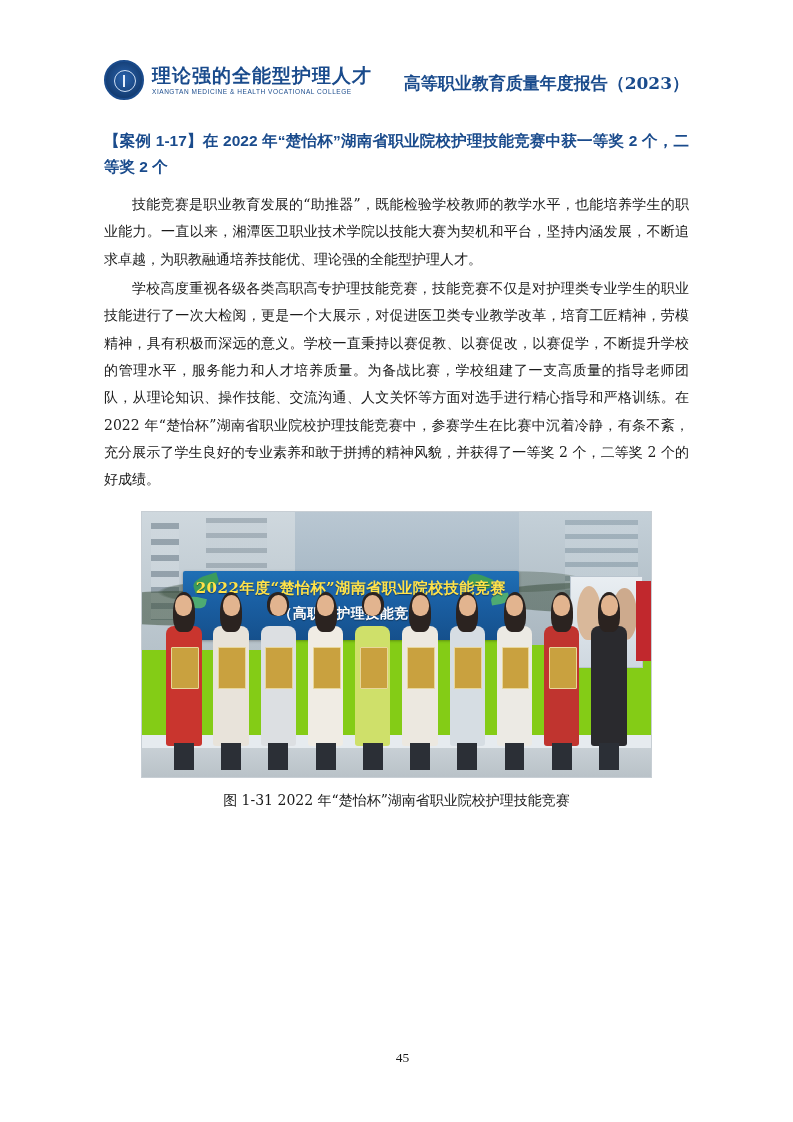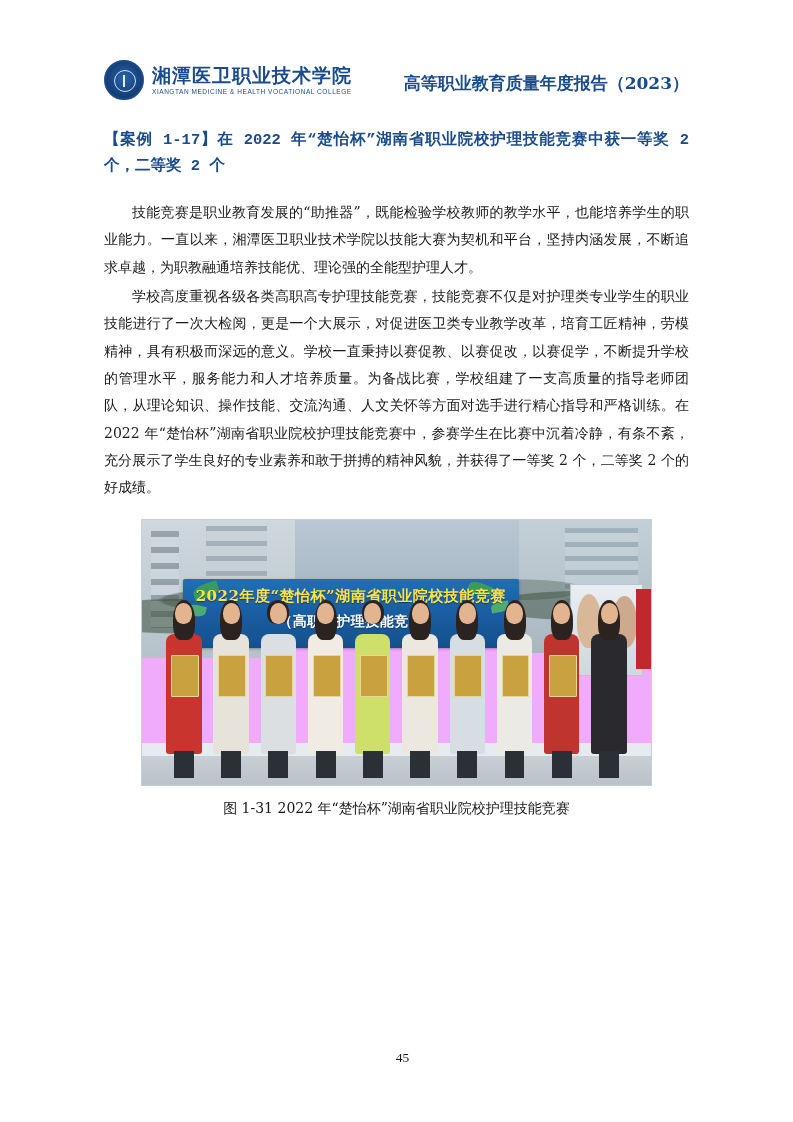--- a/index.html
+++ b/index.html
@@ -103,22 +103,22 @@
     top: 128px;
     left: 104px;
     width: 585px;
   }
   .case-title {
     font-size: 15.5px;
     font-weight: bold;
     color: #1a4b8c;
     line-height: 1.65;
     text-align: justify;
-    font-family: Liberation Mono, monospace;
-    margin-bottom: 20px;
+    font-family: Liberation Sans, sans-serif;
+    margin-bottom: 12px;
   }
   .para {
     font-size: 14px;
     line-height: 1.95;
     color: #1a1a1a;
     text-align: justify;
     text-indent: 2em;
     font-family: "DejaVu Serif", "Liberation Serif", serif;
     margin: 0 0 2px 0;
   }
@@ -127,21 +127,21 @@
   .figure {
     margin-top: 18px;
     text-align: center;
   }
   .photo {
     width: 511px;
     height: 267px;
     margin: 8px auto;
     position: relative;
     overflow: hidden;
-    background: #f0abfc;
+    background: #84cc16;
     border: 1px solid #c7ced4;
     box-sizing: border-box;
   }
   
   .ph-sky {
     position: absolute; left: 0; top: 0; right: 0; height: 46%;
     background: linear-gradient(180deg, #b9c7d2 0%, #a8b9c6 55%, #94a7b5 100%);
   }
   .ph-bldg-l {
     position: absolute; left: 0; top: 0; width: 30%; height: 52%;
@@ -310,21 +310,21 @@
 </style>
 </head>
 <body>
 
 <div class="page">
 
   <div class="header">
     <div class="logo-block">
       <div class="logo-seal"></div>
       <div class="logo-text">
-        <div class="logo-cn">湘潭医卫职业技术学院</div>
+        <div class="logo-cn">理论强的全能型护理人才</div>
         <div class="logo-en">XIANGTAN MEDICINE &amp; HEALTH VOCATIONAL COLLEGE</div>
       </div>
     </div>
     <div class="header-right">高等职业教育质量年度报告（2023）</div>
   </div>
 
   <div class="content">
 
     <div class="case-title">【案例 1-17】在 2022 年“楚怡杯”湖南省职业院校护理技能竞赛中获一等奖 2 个，二等奖 2 个</div>
 

